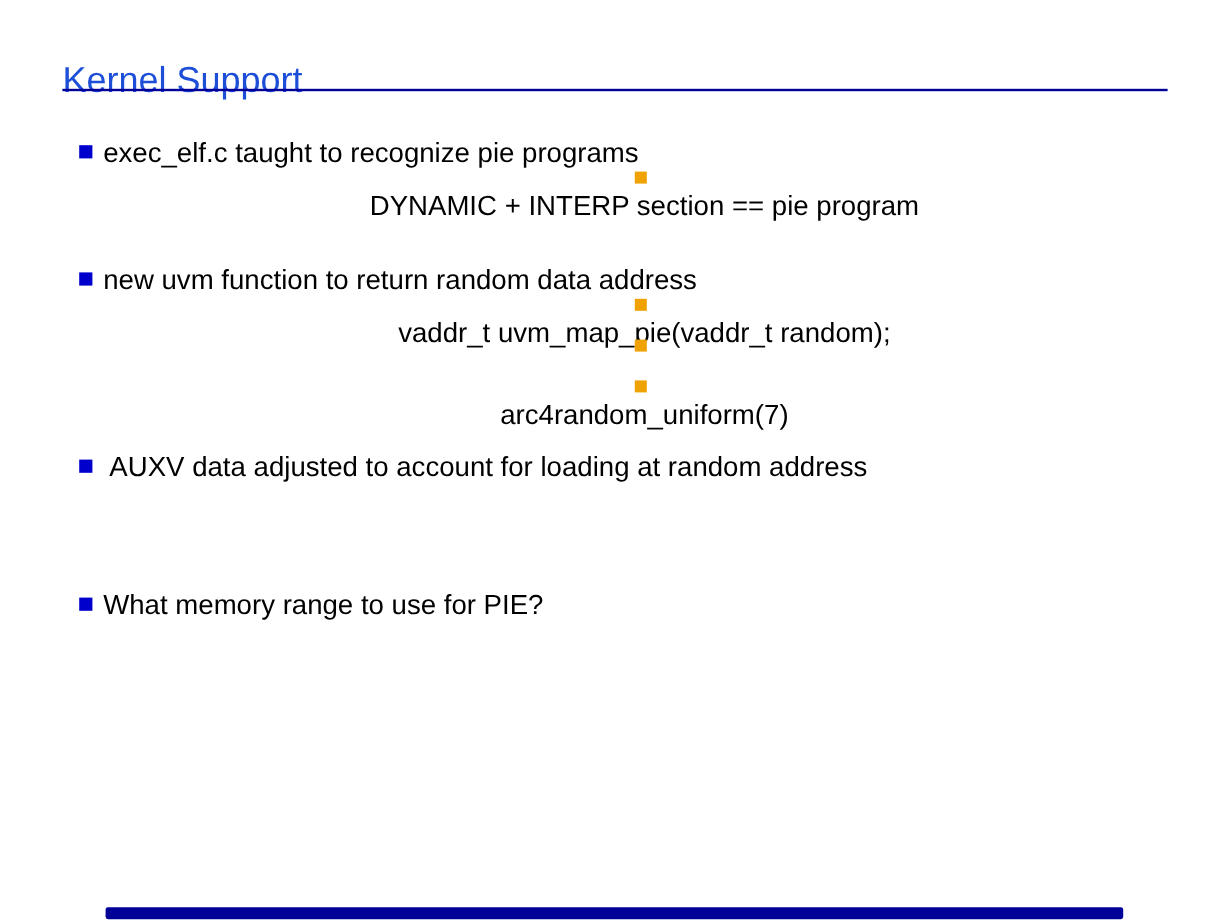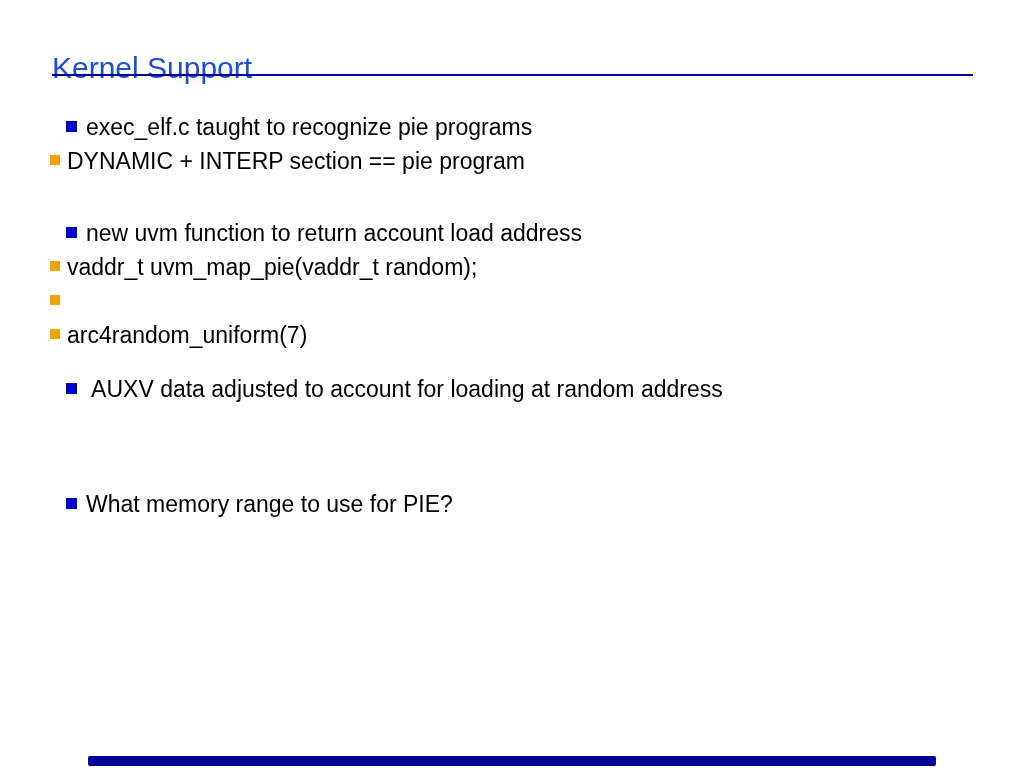--- a/index.html
+++ b/index.html
@@ -22,21 +22,21 @@
   .group { position:absolute; left:0; width:1024px; }
   .group:nth-of-type(1) { top:110px; }
   .group:nth-of-type(2) { top:216px; }
   .group:nth-of-type(3) { top:372px; }
   .group:nth-of-type(4) { top:487px; }
   .line {
     display:flex; align-items:center;
     height:34px; font-size:23px; line-height:34px;
   }
   .line.l1 { padding-left:66px; }
-  .line.l2 { padding-left:50px; }
+  .line.l2 { padding-left:50px;flex-direction:column; }
   .bullet {
     flex:none; display:inline-block;
     width:11px; height:11px; margin-right:9px;
     position:relative; top:-1px;
     background:#0000cc;
   }
   .l2 .bullet { width:10px; height:10px; margin-right:7px; background:#f0a202; }
   .btext { white-space:pre; }
   .footer-bar {
     position:absolute; left:88px; top:756px;
@@ -57,21 +57,21 @@
           <span class="btext">exec_elf.c taught to recognize pie programs</span>
         </div>
         <div class="line l2">
           <span class="bullet"></span>
           <span class="btext">DYNAMIC + INTERP section == pie program</span>
         </div>
       </div>
       <div class="group">
         <div class="line l1">
           <span class="bullet"></span>
-          <span class="btext">new uvm function to return account load address</span>
+          <span class="btext">new uvm function to return random data address</span>
         </div>
         <div class="line l2">
           <span class="bullet"></span>
           <span class="btext">vaddr_t uvm_map_pie(vaddr_t random);</span>
         </div>
         <div class="line l2">
           <span class="bullet"></span>
         </div>
         <div class="line l2">
           <span class="bullet"></span>

